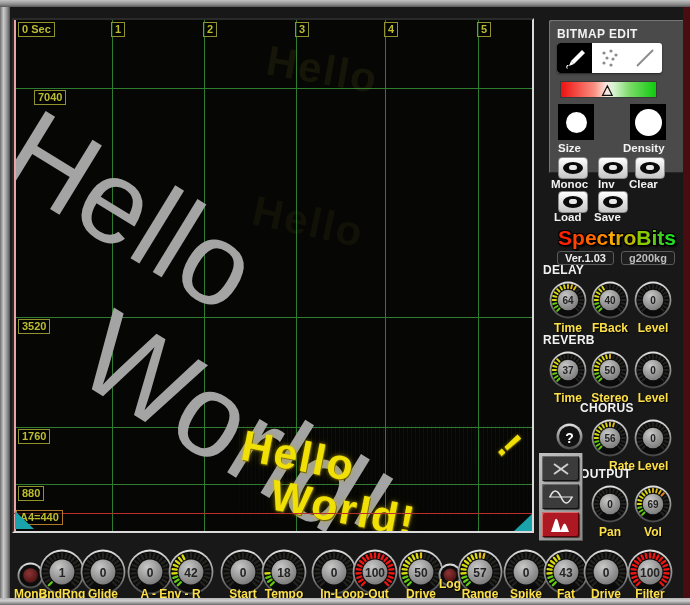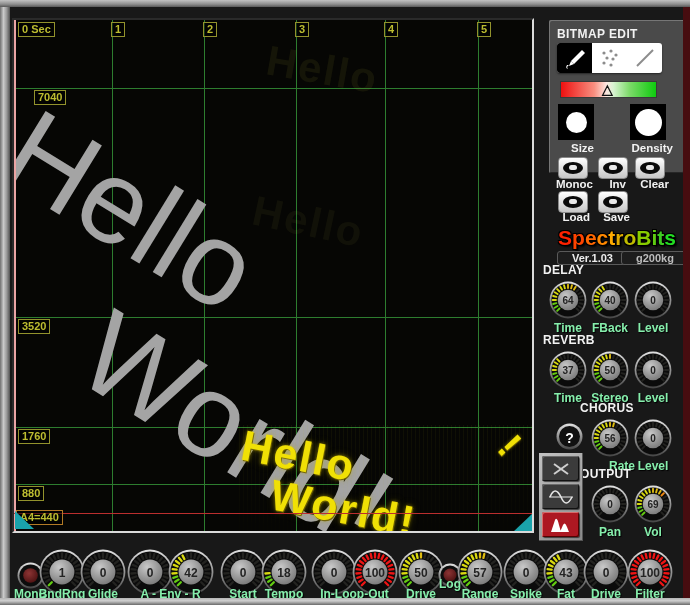--- a/index.html
+++ b/index.html
@@ -48,35 +48,35 @@
          display:flex;overflow:hidden;box-shadow:0 1px 2px rgba(0,0,0,.5);}
   .tool{width:35px;height:30px;display:flex;align-items:center;justify-content:center;}
   .tool.sel{background:#000;}
   #gradient-bar{position:absolute;left:11px;top:61px;width:95px;height:15px;border:1px solid #3a3a3a;
     background:linear-gradient(90deg,#ee1010,#f98f80 35%,#fde8e2 48%,#d9f3d2 55%,#7ddb6a 72%,#0ecb0e);}
   #gradient-marker{position:absolute;left:41px;top:-1px;font-size:14px;line-height:16px;color:#111;font-weight:bold;}
   .swatch{position:absolute;width:36px;height:36px;background:#000;display:flex;align-items:center;justify-content:center;}
   #size-swatch{left:9px;top:84px;}  #density-swatch{left:81px;top:84px;}
   .swatch .dot{background:#fff;border-radius:50%;}
   #size-swatch .dot{width:21px;height:21px;} #density-swatch .dot{width:27px;height:27px;}
-  .plabel{position:absolute;color:#f2f2f2;font-size:11.5px;font-weight:bold;text-align:right;}
+  .plabel{position:absolute;color:#f2f2f2;font-size:11.5px;font-weight:bold;text-align:left;}
   .oval-btn{position:absolute;width:28px;height:20px;border-radius:4px;border:1px solid #8a8a8a;
             background:linear-gradient(#ffffff,#c6c6c6);display:flex;align-items:center;justify-content:center;}
   .oval-btn .oin{width:20px;height:12px;border-radius:50%;background:#0a0a0a;position:relative;}
   .oval-btn .oin::after{content:"";position:absolute;left:6px;top:3px;width:8px;height:5px;border-radius:3px;background:#e8e8e8;}
   
   #logo{position:absolute;left:552px;top:226px;width:130px;text-align:center;font-size:21px;font-weight:bold;
         letter-spacing:0;z-index:10;text-shadow:1px 1px 0 #000,-1px -1px 0 #000,1px -1px 0 #000,-1px 1px 0 #000,2px 2px 2px #000;}
   .badge{position:absolute;background:#1d1d1d;border:1px solid #5a5a5a;border-radius:3px;color:#ececec;
-         font-size:11px;font-weight:bold;line-height:12px;padding:0 14px;z-index:10;}
+         font-size:11px;font-weight:bold;line-height:12px;padding:0 7px;z-index:10;}
   #badge-author{color:#bdbdbd;}
   
   .sec-label{position:absolute;color:#f2f2f2;font-size:12px;font-weight:bold;z-index:10;letter-spacing:.3px;}
   .knob-cell{position:absolute;z-index:10;}
-  .knob-label{position:absolute;color:#86efac;font-size:12px;font-weight:bold;text-align:center;z-index:10;
+  .knob-label{position:absolute;color:#fde047;font-size:12px;font-weight:bold;text-align:center;z-index:10;
               text-shadow:1px 1px 1px #000;white-space:nowrap;}
   
   #help-btn{position:absolute;left:556px;top:423px;z-index:11;}
   #view-panel{position:absolute;left:539px;top:453px;width:44px;height:88px;z-index:10;
               background:linear-gradient(135deg,#c2c2c2,#8a8a8a);box-shadow:inset -1px -1px 0 #555;}
   .vbtn{position:absolute;left:3px;width:37px;height:25px;background:#3b3b3b;border-radius:2px;
         box-shadow:inset 1px 1px 0 #6a6a6a,inset -1px -1px 0 #111,1px 1px 1px rgba(0,0,0,.6);
         display:flex;align-items:center;justify-content:center;}
   .vbtn.red{background:#ad1822;box-shadow:inset 1px 1px 0 #d86a6a,inset -1px -1px 0 #500,1px 1px 1px rgba(0,0,0,.6);}
   

